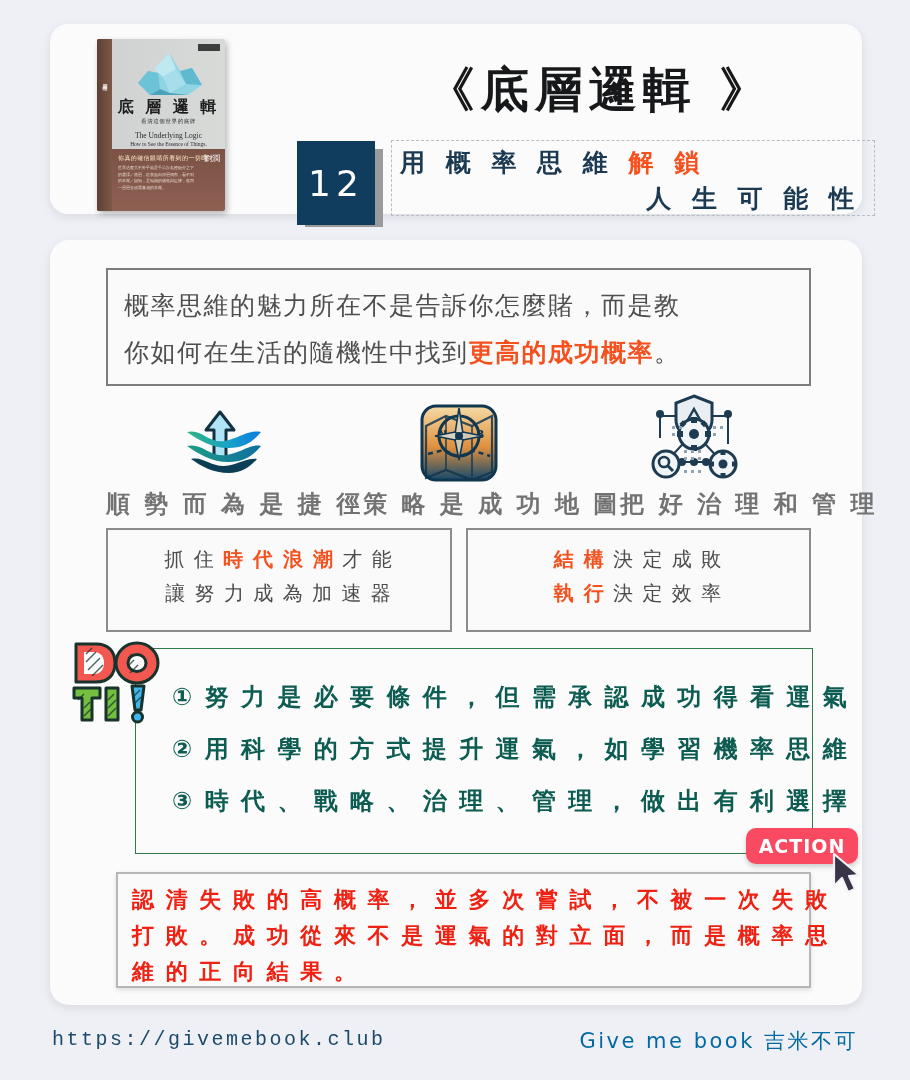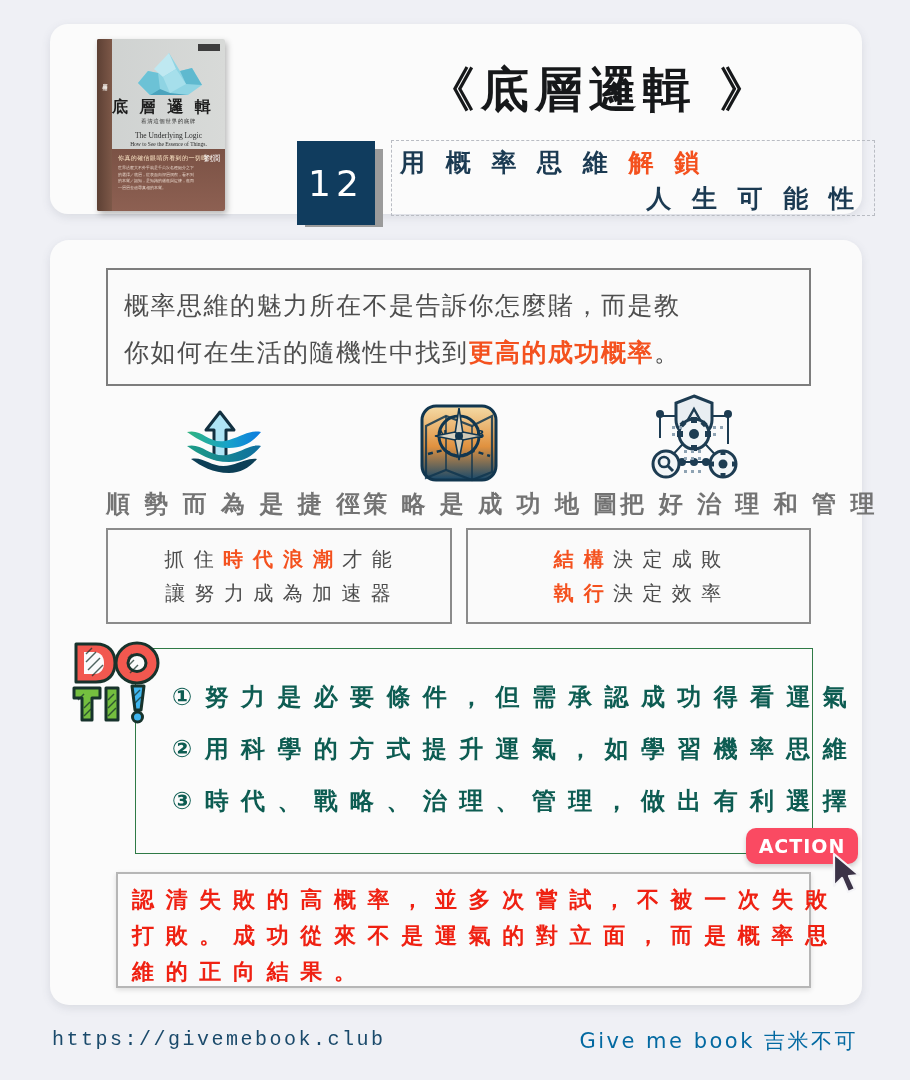--- a/index.html
+++ b/index.html
@@ -51,21 +51,21 @@
     writing-mode: vertical-rl; letter-spacing: 1px; line-height: 11px;
   }
   .bc-body { position: absolute; left: 15px; top: 0; right: 0; bottom: 0; }
   .bc-top-tag {
     position: absolute; right: 5px; top: 5px;
     width: 22px; height: 7px; background: #3d3d3d;
   }
   .bc-ice { position: absolute; left: 50%; top: 12px; transform: translateX(-50%); }
   .bc-title {
     position: absolute; left: 0; right: 0; top: 58px;
-    text-align: left; color: #1d1d1d;
+    text-align: center; color: #1d1d1d;
     font-size: 16px; font-weight: 700; letter-spacing: 3px;
   }
   .bc-sub {
     position: absolute; left: 0; right: 0; top: 79px;
     text-align: center; color: #333; font-size: 5.5px; letter-spacing: .6px;
   }
   .bc-en {
     position: absolute; left: 0; right: 0; top: 92px;
     text-align: center; color: #2a2a2a;
     font-family: "Liberation Serif", serif; line-height: 9px;
@@ -168,21 +168,21 @@
     letter-spacing: 3px; font-family: "DejaVu Sans", sans-serif;
     white-space: nowrap;
   }
 
   .cards-row {
     position: absolute; left: 56px; top: 288px;
     width: 705px; display: flex; gap: 14px;
   }
   .mini-card {
     flex: 1; border: 2px solid #8b8b8b; background: #fafafa;
-    padding: 12px 6px 12px 6px; text-align: center;
+    padding: 12px 6px 20px 6px; text-align: center;
   }
   .mini-line {
     font-size: 20px; color: #4c4c4c; line-height: 34px;
     letter-spacing: 1.5px; white-space: nowrap;
     font-family: "DejaVu Sans", sans-serif;
   }
   .mini-line .hl { color: #f4511e; font-weight: 700; }
 
   
   .doit {

